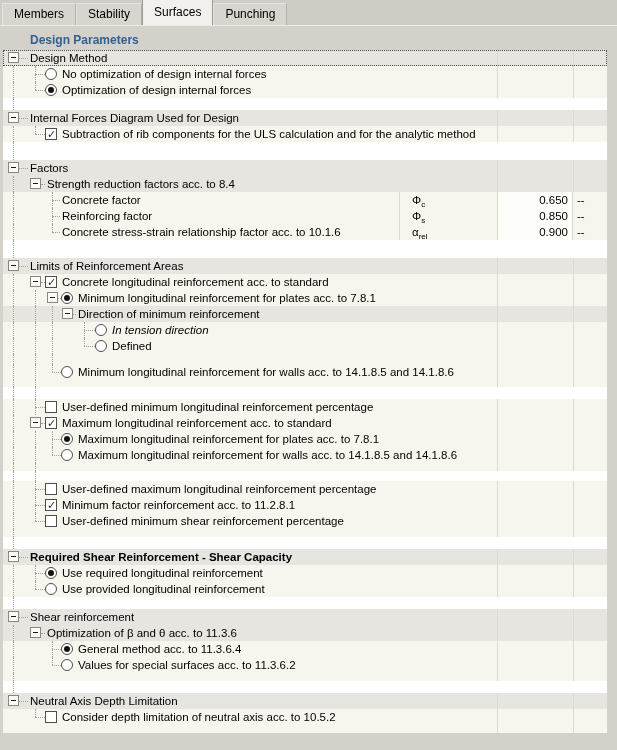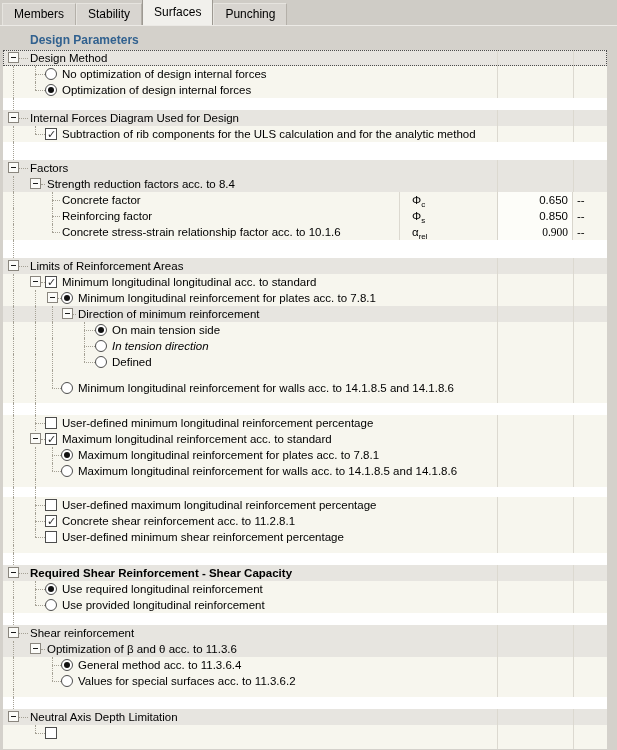--- a/index.html
+++ b/index.html
@@ -144,40 +144,40 @@
           <span class="valcell" style="line-height: 16px;">0.850</span>
           <span class="unit" style="line-height: 16px;">--</span>
           <span class="sep" style="left: 396px;"></span>
         </div>
         <div class="row item" style="height: 16px;">
           <span class="guide" style="left: 10px;"></span>
           <span class="guide" style="left: 49px; bottom: auto; height: 8px;"></span>
           <span class="hstub" style="left: 49px; width: 8px; top: 8px;"></span>
           <span class="lbl" style="left: 59px; line-height: 16px;">Concrete stress-strain relationship factor acc. to 10.1.6</span>
           <span class="sym" style="line-height: 16px;">α<sub>rel</sub></span>
-          <span class="valcell" style="line-height: 16px; font-family: Liberation Serif, serif;">0.900</span>
+          <span class="valcell" style="line-height: 16px;">0.900</span>
           <span class="unit" style="line-height: 16px;">--</span>
           <span class="sep" style="left: 396px;"></span>
         </div>
         <div class="row gap" style="height: 18px;">
           <span class="guide" style="left: 10px;"></span>
         </div>
         <div class="row section" style="height: 16px;">
           <span class="expand" style="left: 5px; top: 2px;"></span>
           <span class="hstub" style="left: 16px; width: 9px; top: 8px;"></span>
           <span class="lbl" style="left: 27px; line-height: 16px;">Limits of Reinforcement Areas</span>
           <span class="sep" style="left: 494px;"></span>
           <span class="sep" style="left: 570px;"></span>
         </div>
         <div class="row item" style="height: 16px;">
           <span class="guide" style="left: 10px;"></span>
           <span class="expand" style="left: 27px; top: 2px;"></span>
           <span class="hstub" style="left: 38px; width: 4px; top: 8px;"></span>
           <span class="ctrl check on" style="left: 42px; top: 2px;"></span>
-          <span class="lbl" style="left: 59px; line-height: 16px;">Minimum longitudinal longitudinal acc. to standard</span>
+          <span class="lbl" style="left: 59px; line-height: 16px;">Concrete longitudinal reinforcement acc. to standard</span>
           <span class="sep" style="left: 494px;"></span>
           <span class="sep" style="left: 570px;"></span>
         </div>
         <div class="row item" style="height: 16px;">
           <span class="guide" style="left: 10px;"></span>
           <span class="guide" style="left: 32px;"></span>
           <span class="expand" style="left: 44px; top: 2px;"></span>
           <span class="hstub" style="left: 55px; width: 3px; top: 8px;"></span>
           <span class="ctrl radio on" style="left: 58px; top: 2px;"></span>
           <span class="lbl" style="left: 75px; line-height: 16px;">Minimum longitudinal reinforcement for plates acc. to 7.8.1</span>
@@ -193,31 +193,20 @@
           <span class="lbl" style="left: 75px; line-height: 16px;">Direction of minimum reinforcement</span>
           <span class="sep" style="left: 494px;"></span>
           <span class="sep" style="left: 570px;"></span>
         </div>
         <div class="row item" style="height: 16px;">
           <span class="guide" style="left: 10px;"></span>
           <span class="guide" style="left: 32px;"></span>
           <span class="guide" style="left: 49px;"></span>
           <span class="guide" style="left: 81px;"></span>
           <span class="hstub" style="left: 81px; width: 11px; top: 8px;"></span>
-          <span class="ctrl radio on" style="left: 92px; top: 2px;"></span>
-          <span class="lbl" style="left: 109px; line-height: 16px;">On main tension side</span>
-          <span class="sep" style="left: 494px;"></span>
-          <span class="sep" style="left: 570px;"></span>
-        </div>
-        <div class="row item" style="height: 16px;">
-          <span class="guide" style="left: 10px;"></span>
-          <span class="guide" style="left: 32px;"></span>
-          <span class="guide" style="left: 49px;"></span>
-          <span class="guide" style="left: 81px;"></span>
-          <span class="hstub" style="left: 81px; width: 11px; top: 8px;"></span>
           <span class="ctrl radio" style="left: 92px; top: 2px;"></span>
           <span class="lbl" style="left: 109px; line-height: 16px; font-style: italic;">In tension direction</span>
           <span class="sep" style="left: 494px;"></span>
           <span class="sep" style="left: 570px;"></span>
         </div>
         <div class="row item" style="height: 16px;">
           <span class="guide" style="left: 10px;"></span>
           <span class="guide" style="left: 32px;"></span>
           <span class="guide" style="left: 49px;"></span>
           <span class="guide" style="left: 81px; bottom: auto; height: 8px;"></span>
@@ -309,21 +298,21 @@
           <span class="ctrl check" style="left: 42px; top: 2px;"></span>
           <span class="lbl" style="left: 59px; line-height: 16px;">User-defined maximum longitudinal reinforcement percentage</span>
           <span class="sep" style="left: 494px;"></span>
           <span class="sep" style="left: 570px;"></span>
         </div>
         <div class="row item" style="height: 16px;">
           <span class="guide" style="left: 10px;"></span>
           <span class="guide" style="left: 32px;"></span>
           <span class="hstub" style="left: 32px; width: 10px; top: 8px;"></span>
           <span class="ctrl check on" style="left: 42px; top: 2px;"></span>
-          <span class="lbl" style="left: 59px; line-height: 16px;">Concrete shear reinforcement acc. to 11.2.8.1</span>
+          <span class="lbl" style="left: 59px; line-height: 16px;">Minimum factor reinforcement acc. to 11.2.8.1</span>
           <span class="sep" style="left: 494px;"></span>
           <span class="sep" style="left: 570px;"></span>
         </div>
         <div class="row item" style="height: 16px;">
           <span class="guide" style="left: 10px;"></span>
           <span class="guide" style="left: 32px; bottom: auto; height: 8px;"></span>
           <span class="hstub" style="left: 32px; width: 10px; top: 8px;"></span>
           <span class="ctrl check" style="left: 42px; top: 2px;"></span>
           <span class="lbl" style="left: 59px; line-height: 16px;">User-defined minimum shear reinforcement percentage</span>
           <span class="sep" style="left: 494px;"></span>
@@ -410,20 +399,21 @@
           <span class="expand" style="left: 5px; top: 2px;"></span>
           <span class="hstub" style="left: 16px; width: 9px; top: 8px;"></span>
           <span class="lbl" style="left: 27px; line-height: 16px;">Neutral Axis Depth Limitation</span>
           <span class="sep" style="left: 494px;"></span>
           <span class="sep" style="left: 570px;"></span>
         </div>
         <div class="row item" style="height: 16px;">
           <span class="guide" style="left: 32px; bottom: auto; height: 8px;"></span>
           <span class="hstub" style="left: 32px; width: 10px; top: 8px;"></span>
           <span class="ctrl check" style="left: 42px; top: 2px;"></span>
+          <span class="lbl" style="left: 59px; line-height: 16px;">Consider depth limitation of neutral axis acc. to 10.5.2</span>
           <span class="sep" style="left: 494px;"></span>
           <span class="sep" style="left: 570px;"></span>
         </div>
         <div class="row blank" style="height: 8px;">
           <span class="sep" style="left: 494px;"></span>
           <span class="sep" style="left: 570px;"></span>
         </div>
       </div>
   </div>
 </div>

